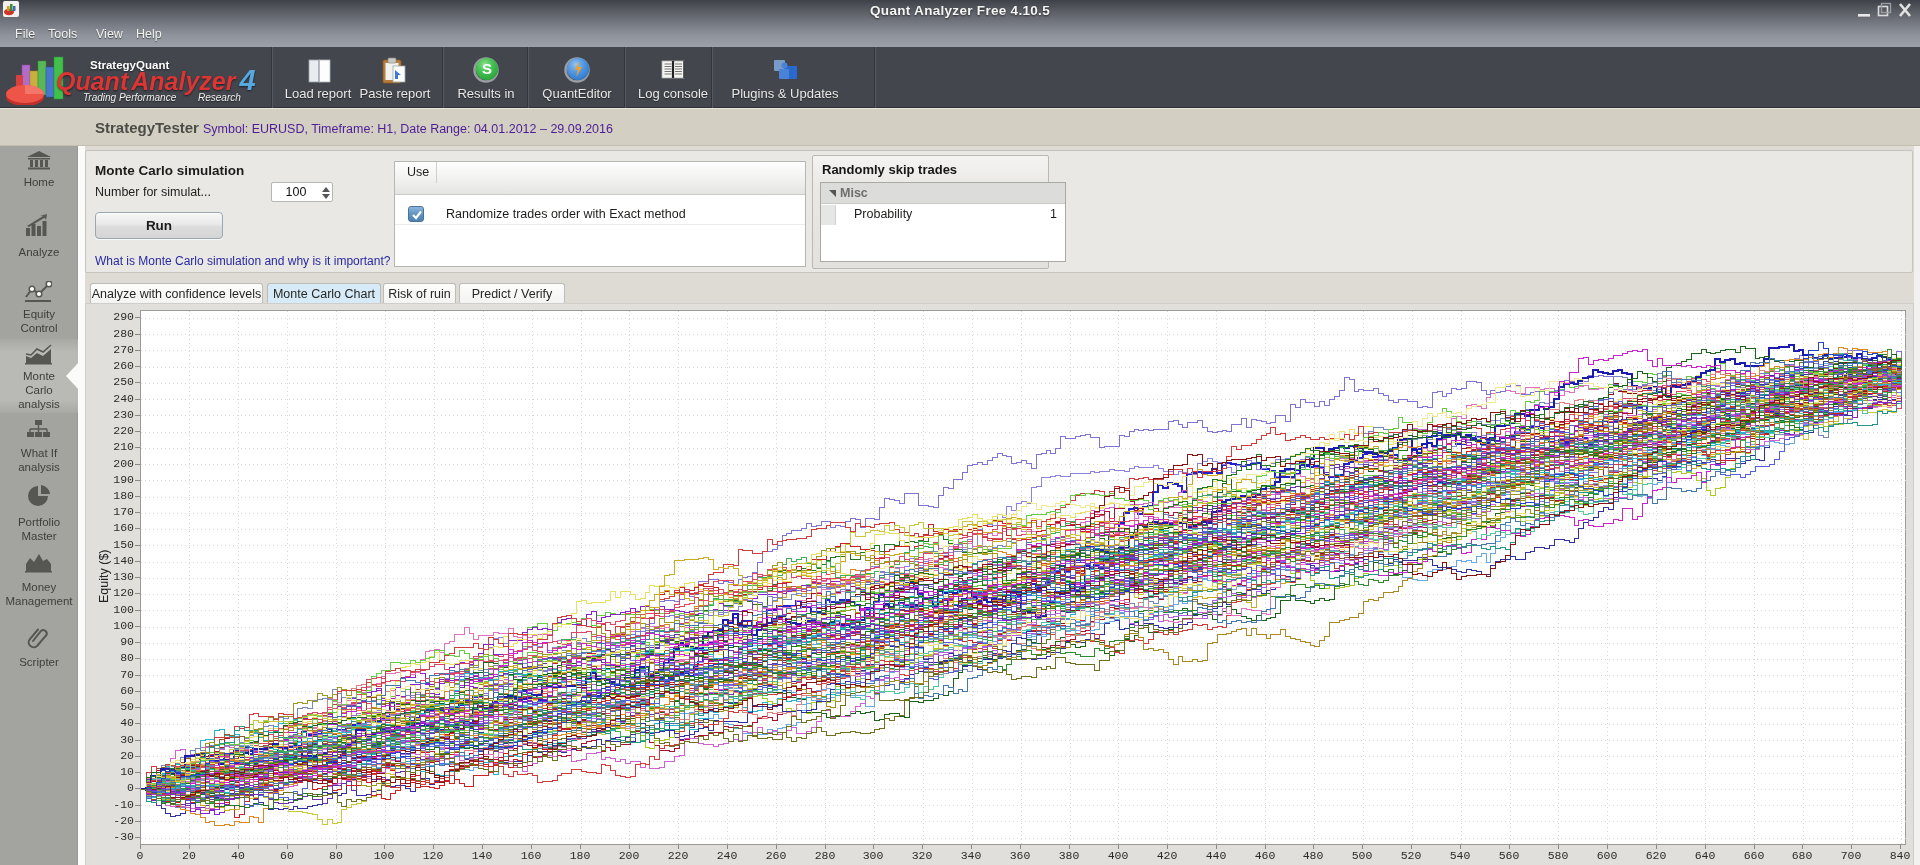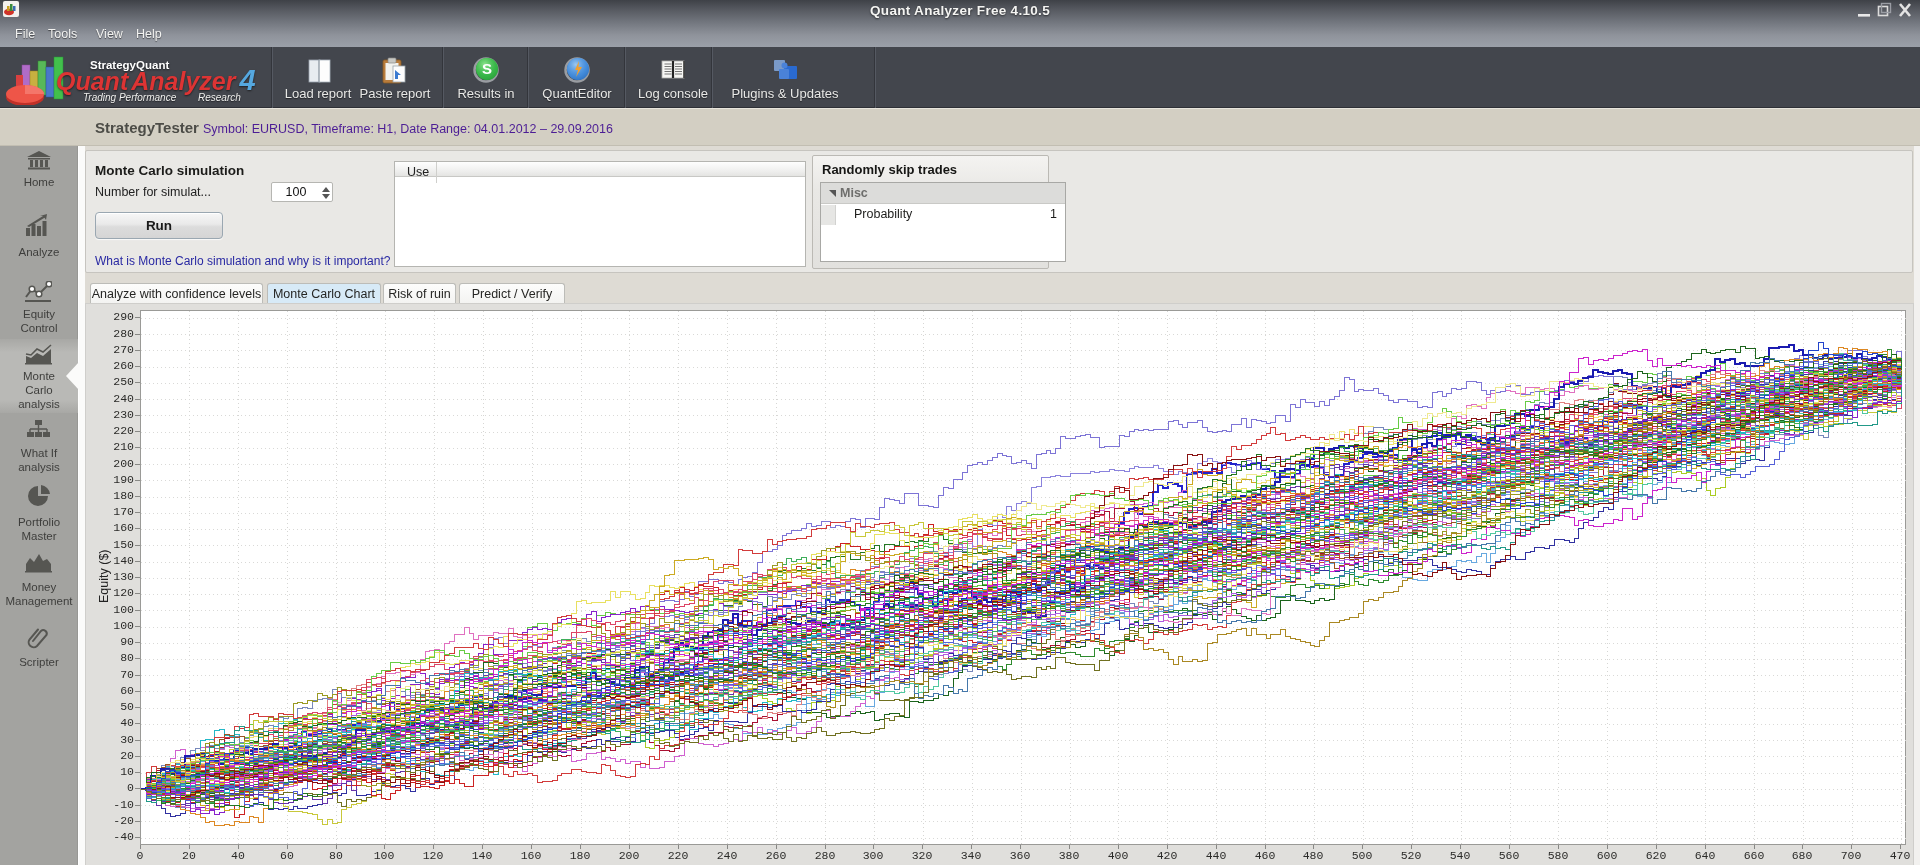--- a/index.html
+++ b/index.html
@@ -51,21 +51,21 @@
  border:1px solid #b6b6b2;border-radius:2px}
 #spinval{left:0;top:2px;width:48px;text-align:center;font-size:12.5px;color:#111}
 .spinarrow{left:50px;width:0;height:0;border-left:4px solid transparent;border-right:4px solid transparent}
 #runbtn{left:95px;top:212px;width:128px;height:27px;border:1px solid #9aa7b1;border-radius:4px;
  background:linear-gradient(180deg,#f7f7f7 0%,#e9e9e9 45%,#dcdcdc 55%,#d5d5d5 100%);
  text-align:center;font-size:13.5px;font-weight:bold;color:#1a1a1a;line-height:25px;
  box-shadow:0 1px 1px rgba(255,255,255,.8), inset 0 1px 0 #fff}
 #mclink{left:95px;top:254px;font-size:12px;color:#2929a3}
 
 #usetable{left:394px;top:161px;width:412px;height:106px;background:#fff;border:1px solid #b5b5b1}
-#usehead{left:0;top:0;width:410px;height:15px;
+#usehead{left:0;top:0;width:410px;height:33px;
  background:linear-gradient(180deg,#fefefe 0,#f0f0ef 60%,#e4e4e2 100%);
  border-bottom:1px solid #c8c8c5}
 #usehead .cap{left:12px;top:3px;font-size:12.5px;color:#222}
 #usecolsep{left:41px;top:0;width:1px;height:21px;background:#cfcfcc}
 .userow{left:0;width:410px;height:21px;border-bottom:1px solid #ebebe9}
 .ucheck{left:13px;top:2px;width:16px;height:16px;border-radius:3px;border:1px solid #4a7399;
  background:linear-gradient(180deg,#8cb7da 0%,#6398c4 45%,#4d82b1 100%)}
 .ucheck svg{position:absolute;left:1px;top:1px}
 .utxt{left:51px;top:3px;font-size:12.5px;color:#1d1d1b}
 
@@ -293,20 +293,28 @@
   <div class="abs spinarrow" style="top:11px;border-top:5px solid #555"></div>
 </div>
 <div class="abs" id="runbtn">Run</div>
 <div class="abs" id="mclink">What is Monte Carlo simulation and why is it important?</div>
 
 <div class="abs" id="usetable">
   <div class="abs" id="usehead">
       <div class="abs cap">Use</div>
     </div>
   <div class="abs" id="usecolsep"></div>
+  <div class="abs userow" style="top:42px">
+    <div class="abs ucheck">
+        <svg width="14" height="14">
+          <path d="M3 7 L6 10 L11 3.5" stroke="#fff" stroke-width="2.2" fill="none"></path>
+        </svg>
+      </div>
+    <div class="abs utxt">Randomize trades order with Exact method</div>
+  </div>
 </div>
 
 <div class="abs" id="skippanel">
   <div class="abs" id="skiptitle">Randomly skip trades</div>
   <div class="abs" id="skiptable">
     <div class="abs" id="miscrow">
       <div class="abs" id="misctri"></div>
       <div class="abs" id="misccap">Misc</div>
     </div>
     <div class="abs" id="probrow">
@@ -552,21 +560,21 @@
 <div class="yl" style="top:750px">20</div>
 <div class="ytick" style="top:756px"></div>
 <div class="yl" style="top:766px">10</div>
 <div class="ytick" style="top:772px"></div>
 <div class="yl" style="top:782px">0</div>
 <div class="ytick" style="top:788px"></div>
 <div class="yl" style="top:799px">-10</div>
 <div class="ytick" style="top:805px"></div>
 <div class="yl" style="top:815px">-20</div>
 <div class="ytick" style="top:821px"></div>
-<div class="yl" style="top:831px">-40</div>
+<div class="yl" style="top:831px">-30</div>
 <div class="ytick" style="top:837px"></div>
 <div class="xl" style="left:120px">0</div>
 <div class="xtick" style="left:140px"></div>
 <div class="xl" style="left:169px">20</div>
 <div class="xtick" style="left:189px"></div>
 <div class="xl" style="left:218px">40</div>
 <div class="xtick" style="left:238px"></div>
 <div class="xl" style="left:267px">60</div>
 <div class="xtick" style="left:287px"></div>
 <div class="xl" style="left:316px">80</div>
@@ -626,15 +634,15 @@
 <div class="xl" style="left:1636px">620</div>
 <div class="xtick" style="left:1656px"></div>
 <div class="xl" style="left:1685px">640</div>
 <div class="xtick" style="left:1705px"></div>
 <div class="xl" style="left:1734px">660</div>
 <div class="xtick" style="left:1754px"></div>
 <div class="xl" style="left:1782px">680</div>
 <div class="xtick" style="left:1802px"></div>
 <div class="xl" style="left:1831px">700</div>
 <div class="xtick" style="left:1851px"></div>
-<div class="xl" style="left:1880px">470</div>
+<div class="xl" style="left:1880px">840</div>
 <div class="xtick" style="left:1900px"></div>
 <div class="abs" id="eqlabel">Equity ($)</div>
 
 </body></html>

